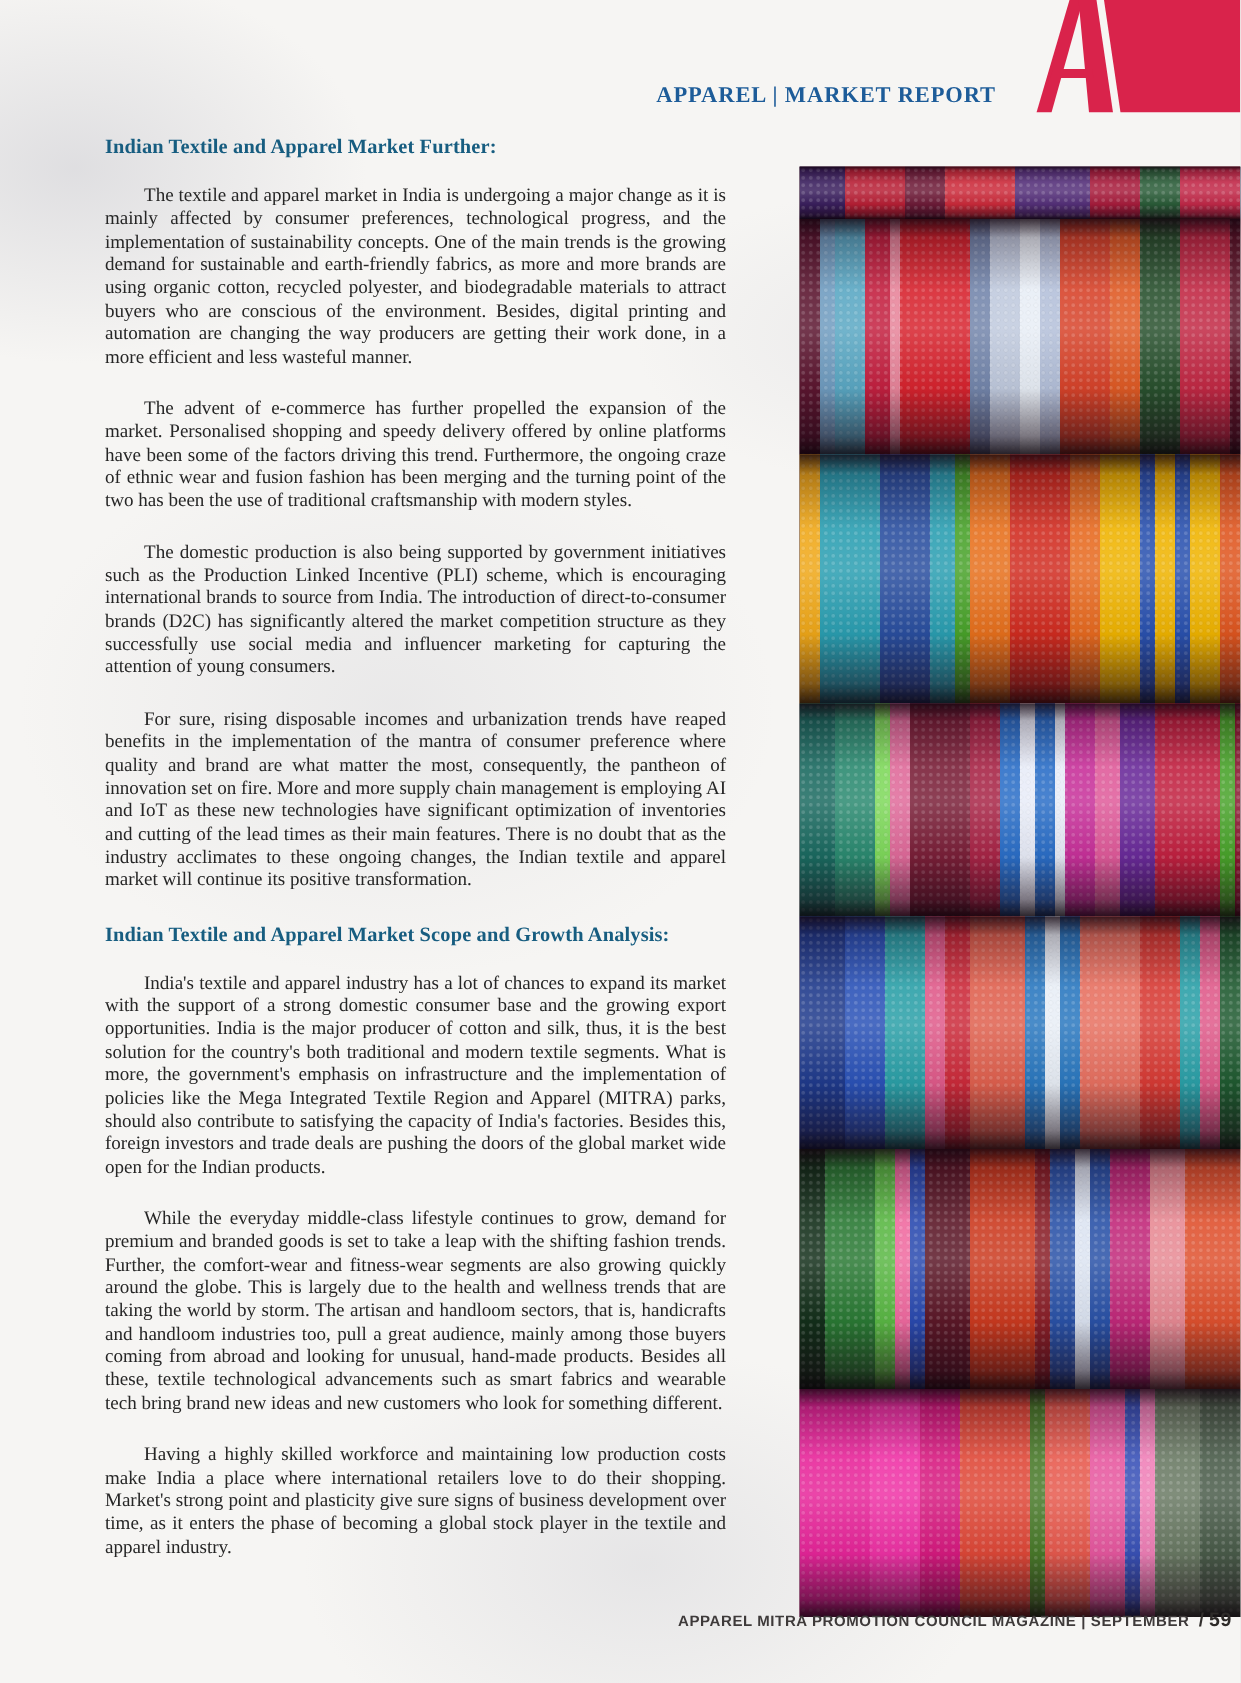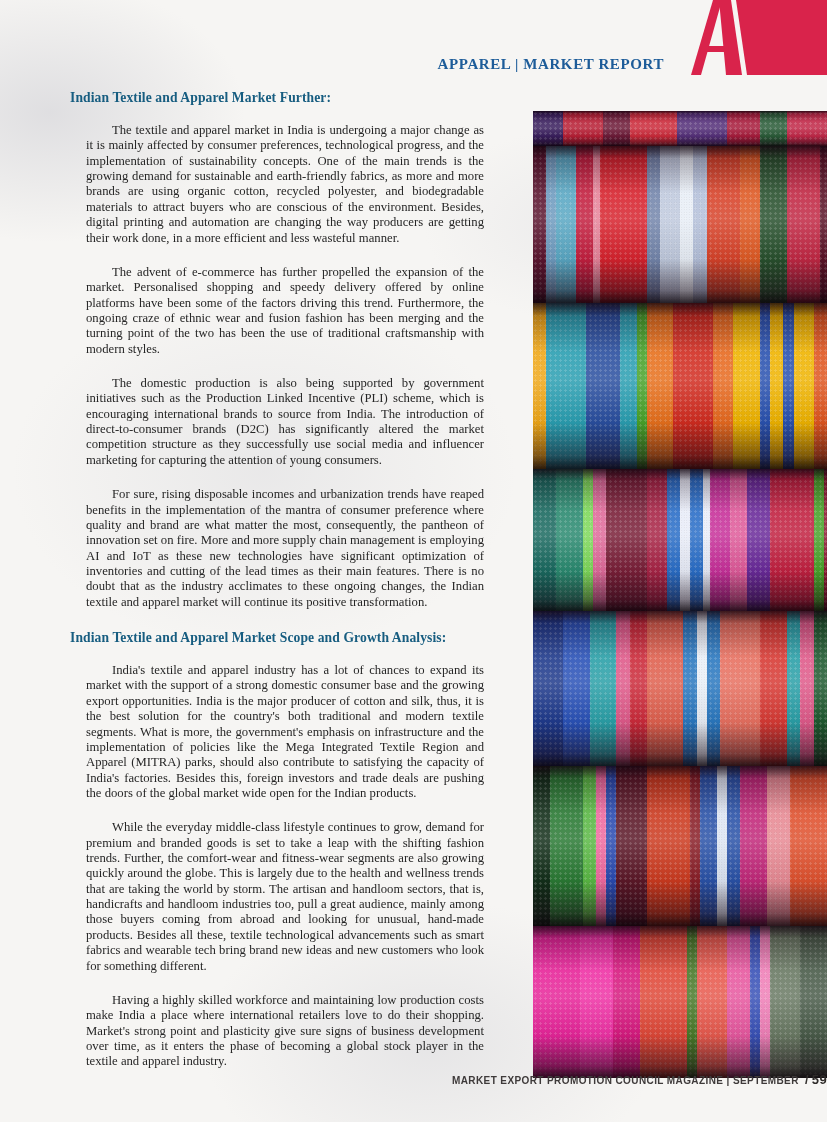--- a/index.html
+++ b/index.html
@@ -28,21 +28,21 @@
   
   .article{ position:absolute; left:70px; top:90px; width:414px; }
   .section-heading{
     font-size:13.6px; font-weight:bold; color:#175d80;
     margin:0 0 17px 0; letter-spacing:0.1px;
   }
   .section-heading.second{ margin-top:20px; }
   .article p{
     font-size:12.7px; line-height:1.21; color:#262626;
     text-align:justify; text-indent:26px;
-    margin:0 0 19px 16px;
+    margin:0 0 19px 0;
   }
   
   .photo{
     position:absolute; left:493px; top:95px; width:334px; height:967px;
     display:flex; flex-direction:column; overflow:hidden;
     background:#30121f;
   }
   .fold-band{ position:relative; width:100%; }
   .fold-band::before{
     content:""; position:absolute; inset:0;
@@ -106,17 +106,17 @@
       <div class="fold-band" style="height: 3.6%; background: linear-gradient(90deg, rgb(58, 31, 94) 0%, rgb(58, 31, 94) 9%, rgb(184, 31, 53) 9%, rgb(184, 31, 53) 21%, rgb(110, 27, 56) 21%, rgb(110, 27, 56) 29%, rgb(204, 42, 58) 29%, rgb(204, 42, 58) 43%, rgb(85, 48, 122) 43%, rgb(85, 48, 122) 58%, rgb(168, 28, 60) 58%, rgb(168, 28, 60) 68%, rgb(42, 92, 56) 68%, rgb(42, 92, 56) 76%, rgb(194, 40, 72) 76%, rgb(194, 40, 72) 88%, rgb(47, 60, 110) 88%, rgb(47, 60, 110) 100%);"></div>
       <div class="fold-band" style="height: 16.3%; background: linear-gradient(90deg, rgb(92, 22, 48) 0%, rgb(92, 22, 48) 4%, rgb(111, 156, 192) 4%, rgb(111, 156, 192) 7%, rgb(90, 168, 196) 7%, rgb(90, 168, 196) 13%, rgb(196, 32, 64) 13%, rgb(196, 32, 64) 18%, rgb(232, 132, 154) 18%, rgb(232, 132, 154) 20%, rgb(216, 35, 46) 20%, rgb(216, 35, 46) 34%, rgb(116, 134, 172) 34%, rgb(116, 134, 172) 38%, rgb(192, 202, 222) 38%, rgb(192, 202, 222) 44%, rgb(232, 238, 246) 44%, rgb(232, 238, 246) 48%, rgb(180, 192, 218) 48%, rgb(180, 192, 218) 52%, rgb(216, 67, 42) 52%, rgb(216, 67, 42) 62%, rgb(224, 90, 36) 62%, rgb(224, 90, 36) 68%, rgb(41, 81, 46) 68%, rgb(41, 81, 46) 76%, rgb(194, 40, 68) 76%, rgb(194, 40, 68) 86%, rgb(92, 20, 40) 86%, rgb(92, 20, 40) 92%, rgb(31, 140, 140) 92%, rgb(31, 140, 140) 96%, rgb(122, 24, 48) 96%, rgb(122, 24, 48) 100%);"></div>
       <div class="fold-band" style="height: 17.1%; background: linear-gradient(90deg, rgb(240, 168, 24) 0%, rgb(240, 168, 24) 4%, rgb(42, 159, 178) 4%, rgb(42, 159, 178) 16%, rgb(42, 79, 160) 16%, rgb(42, 79, 160) 26%, rgb(42, 159, 178) 26%, rgb(42, 159, 178) 31%, rgb(73, 163, 42) 31%, rgb(73, 163, 42) 34%, rgb(232, 112, 28) 34%, rgb(232, 112, 28) 42%, rgb(210, 44, 32) 42%, rgb(210, 44, 32) 54%, rgb(232, 106, 31) 54%, rgb(232, 106, 31) 60%, rgb(240, 180, 0) 60%, rgb(240, 180, 0) 68%, rgb(42, 82, 176) 68%, rgb(42, 82, 176) 71%, rgb(240, 180, 0) 71%, rgb(240, 180, 0) 75%, rgb(42, 82, 176) 75%, rgb(42, 82, 176) 78%, rgb(240, 180, 0) 78%, rgb(240, 180, 0) 84%, rgb(224, 86, 31) 84%, rgb(224, 86, 31) 94%, rgb(42, 110, 48) 94%, rgb(42, 110, 48) 98%, rgb(194, 36, 48) 98%, rgb(194, 36, 48) 100%);"></div>
       <div class="fold-band" style="height: 14.7%; background: linear-gradient(90deg, rgb(26, 106, 96) 0%, rgb(26, 106, 96) 7%, rgb(42, 138, 112) 7%, rgb(42, 138, 112) 15%, rgb(126, 217, 90) 15%, rgb(126, 217, 90) 18%, rgb(224, 106, 154) 18%, rgb(224, 106, 154) 22%, rgb(122, 31, 56) 22%, rgb(122, 31, 56) 34%, rgb(168, 36, 70) 34%, rgb(168, 36, 70) 40%, rgb(42, 110, 200) 40%, rgb(42, 110, 200) 44%, rgb(232, 236, 248) 44%, rgb(232, 236, 248) 47%, rgb(42, 110, 200) 47%, rgb(42, 110, 200) 51%, rgb(232, 236, 248) 51%, rgb(232, 236, 248) 53%, rgb(200, 48, 154) 53%, rgb(200, 48, 154) 59%, rgb(224, 90, 154) 59%, rgb(224, 90, 154) 64%, rgb(106, 42, 154) 64%, rgb(106, 42, 154) 71%, rgb(194, 32, 64) 71%, rgb(194, 32, 64) 84%, rgb(73, 163, 42) 84%, rgb(73, 163, 42) 87%, rgb(138, 24, 48) 87%, rgb(138, 24, 48) 92%, rgb(95, 232, 74) 92%, rgb(95, 232, 74) 94%, rgb(122, 31, 56) 94%, rgb(122, 31, 56) 100%);"></div>
       <div class="fold-band" style="height: 16%; background: linear-gradient(90deg, rgb(31, 58, 140) 0%, rgb(31, 58, 140) 9%, rgb(42, 82, 184) 9%, rgb(42, 82, 184) 17%, rgb(42, 160, 168) 17%, rgb(42, 160, 168) 25%, rgb(224, 90, 138) 25%, rgb(224, 90, 138) 29%, rgb(204, 42, 58) 29%, rgb(204, 42, 58) 34%, rgb(224, 96, 78) 34%, rgb(224, 96, 78) 45%, rgb(42, 120, 192) 45%, rgb(42, 120, 192) 49%, rgb(232, 238, 246) 49%, rgb(232, 238, 246) 52%, rgb(42, 120, 192) 52%, rgb(42, 120, 192) 56%, rgb(232, 112, 96) 56%, rgb(232, 112, 96) 68%, rgb(216, 58, 52) 68%, rgb(216, 58, 52) 76%, rgb(42, 160, 168) 76%, rgb(42, 160, 168) 80%, rgb(224, 90, 138) 80%, rgb(224, 90, 138) 84%, rgb(31, 90, 48) 84%, rgb(31, 90, 48) 94%, rgb(42, 122, 64) 94%, rgb(42, 122, 64) 100%);"></div>
       <div class="fold-band" style="height: 16.6%; background: linear-gradient(90deg, rgb(19, 47, 26) 0%, rgb(19, 47, 26) 5%, rgb(42, 122, 52) 5%, rgb(42, 122, 52) 15%, rgb(90, 184, 68) 15%, rgb(90, 184, 68) 19%, rgb(240, 106, 160) 19%, rgb(240, 106, 160) 22%, rgb(42, 74, 176) 22%, rgb(42, 74, 176) 25%, rgb(92, 24, 40) 25%, rgb(92, 24, 40) 34%, rgb(204, 58, 31) 34%, rgb(204, 58, 31) 47%, rgb(138, 31, 40) 47%, rgb(138, 31, 40) 50%, rgb(42, 82, 168) 50%, rgb(42, 82, 168) 55%, rgb(220, 228, 242) 55%, rgb(220, 228, 242) 58%, rgb(42, 82, 168) 58%, rgb(42, 82, 168) 62%, rgb(194, 40, 122) 62%, rgb(194, 40, 122) 70%, rgb(232, 138, 148) 70%, rgb(232, 138, 148) 77%, rgb(224, 81, 46) 77%, rgb(224, 81, 46) 89%, rgb(138, 31, 40) 89%, rgb(138, 31, 40) 95%, rgb(63, 92, 72) 95%, rgb(63, 92, 72) 100%);"></div>
       <div class="fold-band" style="height: 15.7%; background: linear-gradient(90deg, rgb(232, 37, 154) 0%, rgb(232, 37, 154) 14%, rgb(240, 50, 166) 14%, rgb(240, 50, 166) 24%, rgb(216, 26, 128) 24%, rgb(216, 26, 128) 32%, rgb(224, 72, 56) 32%, rgb(224, 72, 56) 46%, rgb(74, 122, 42) 46%, rgb(74, 122, 42) 49%, rgb(232, 90, 78) 49%, rgb(232, 90, 78) 58%, rgb(232, 88, 160) 58%, rgb(232, 88, 160) 65%, rgb(58, 82, 184) 65%, rgb(58, 82, 184) 68%, rgb(240, 128, 184) 68%, rgb(240, 128, 184) 71%, rgb(106, 122, 100) 71%, rgb(106, 122, 100) 80%, rgb(74, 92, 74) 80%, rgb(74, 92, 74) 92%, rgb(55, 70, 60) 92%, rgb(55, 70, 60) 100%);"></div>
     </figure>
 
   <footer class="footer">
-    <span>MARKET EXPORT PROMOTION COUNCIL MAGAZINE | SEPTEMBER</span>
+    <span>APPAREL MITRA PROMOTION COUNCIL MAGAZINE | SEPTEMBER</span>
     <span class="sep">/</span><span class="pagenum">59</span>
   </footer>
 
 </div>
 
 </body></html>

